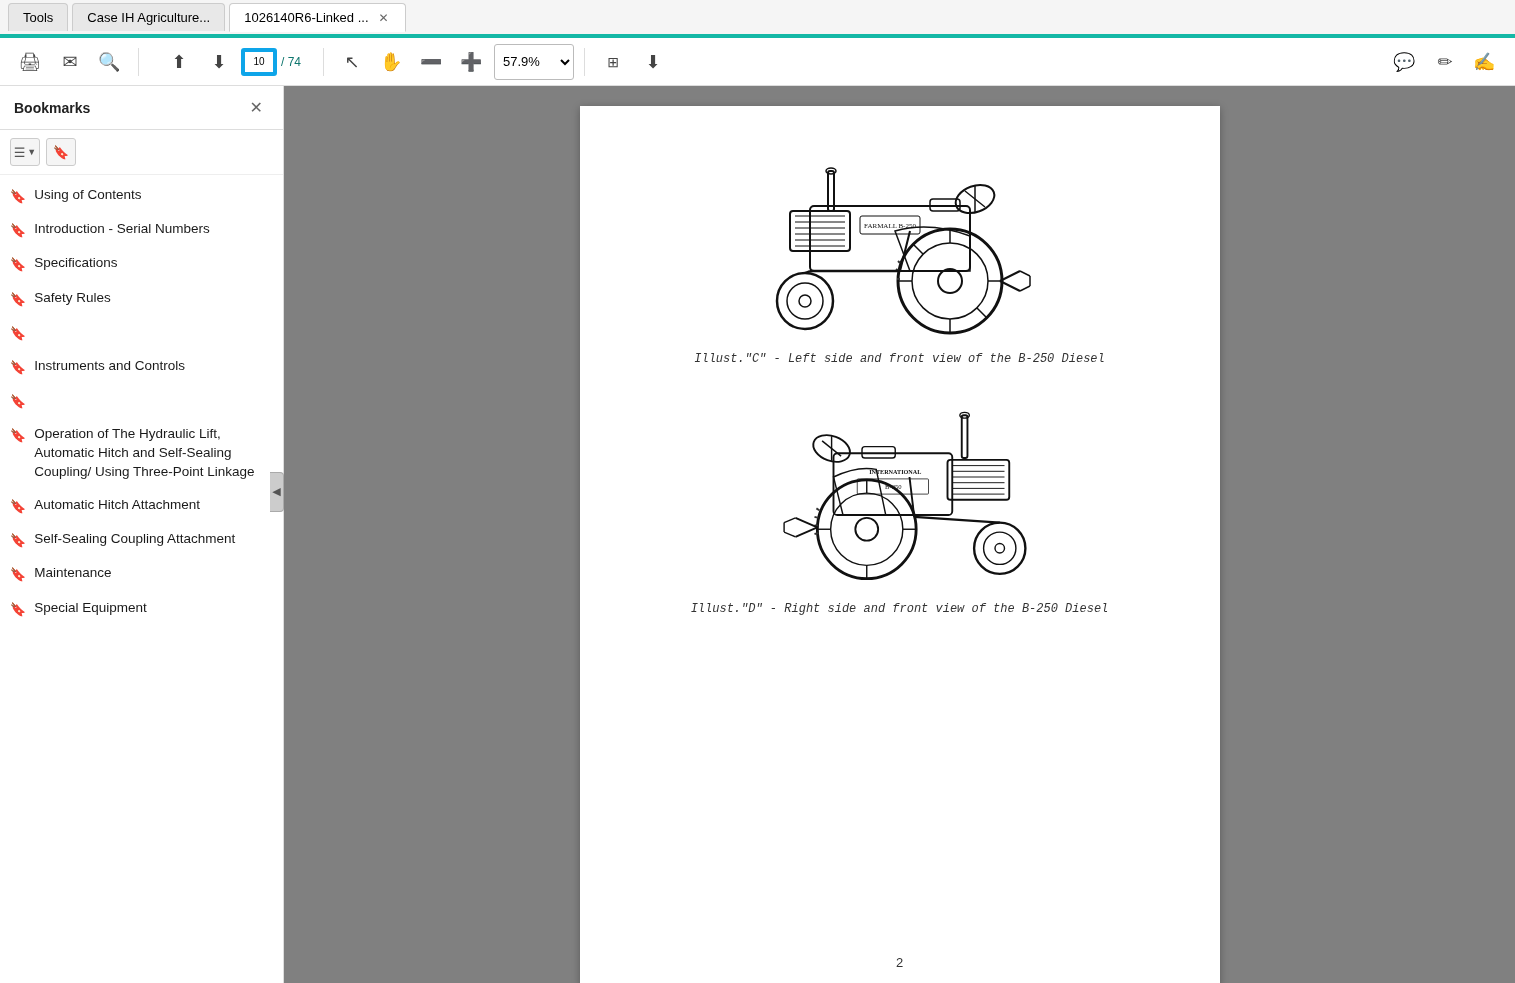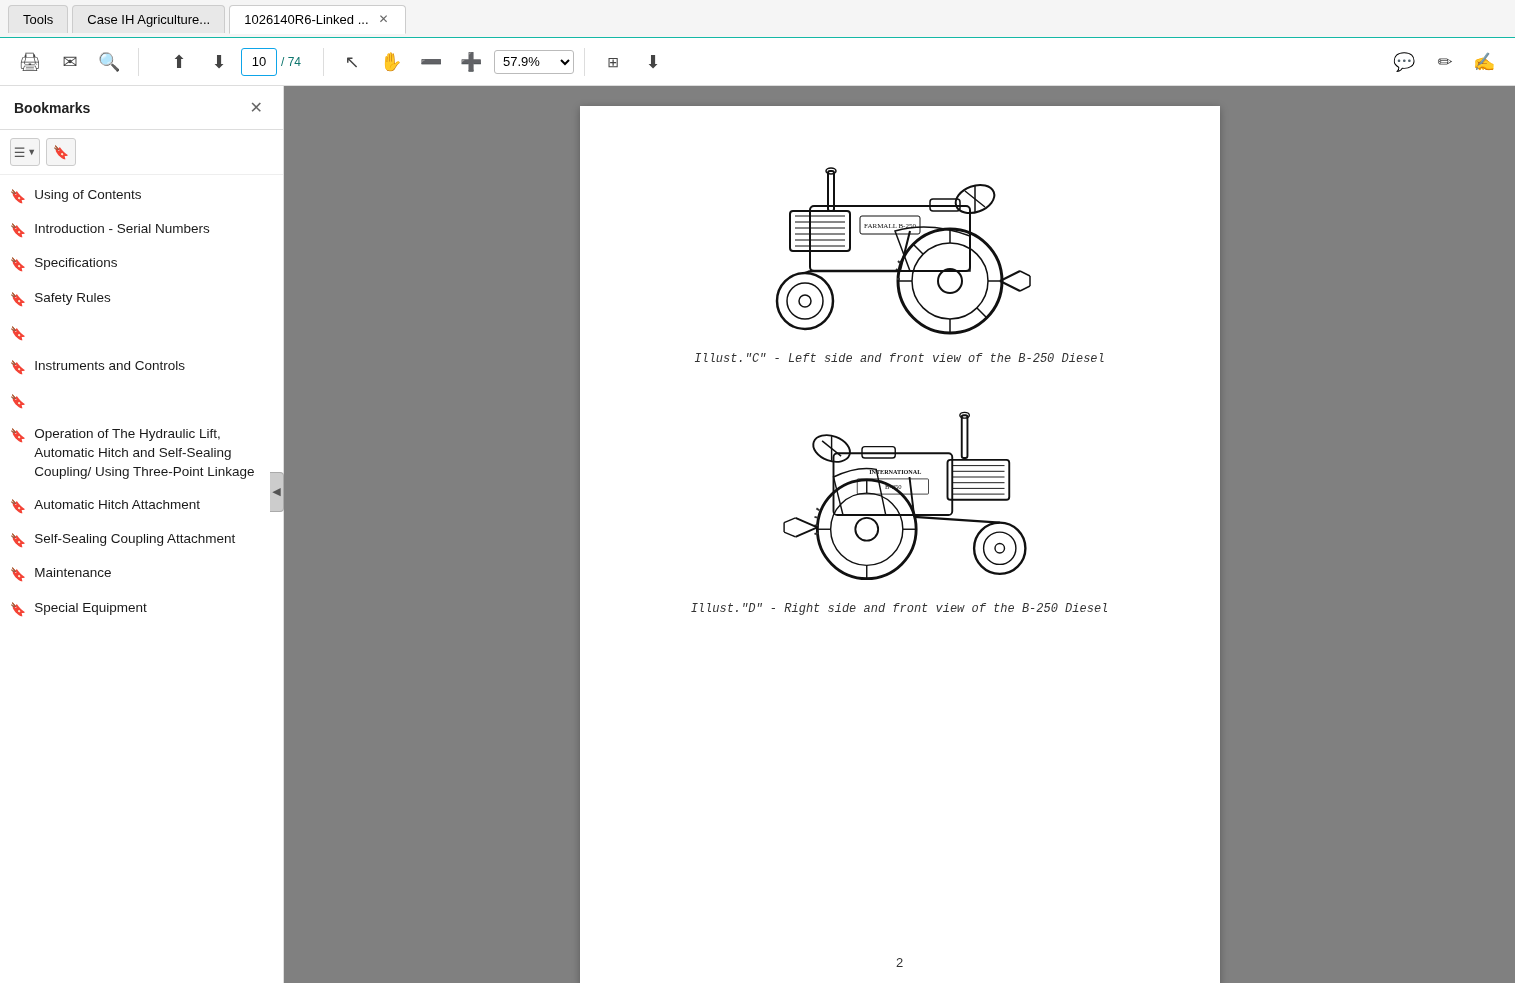--- a/index.html
+++ b/index.html
@@ -3,21 +3,21 @@
   <meta charset="utf-8">
   <style>
     * { margin: 0; padding: 0; box-sizing: border-box; }
     body { font-family: 'Segoe UI', Arial, sans-serif; background: #f0f0f0; width: 1515px; height: 983px; overflow: hidden; display: flex; flex-direction: column; }
 
     
     .title-bar {
       display: flex;
       align-items: center;
       background: #f5f5f5;
-      border-bottom: 1px solid #14b8a6;
+      border-bottom: 4px solid #14b8a6;
       height: 38px;
       padding: 0 8px;
       gap: 4px;
     }
     .tab {
       display: flex;
       align-items: center;
       padding: 6px 14px;
       border: 1px solid #ccc;
       border-bottom: none;
@@ -70,32 +70,32 @@
     }
     .page-nav {
       display: flex;
       align-items: center;
       gap: 4px;
       margin: 0 12px;
     }
     .page-input {
       width: 36px;
       height: 28px;
-      border: 1px solid #0ea5e9;
+      border: 4px solid #0ea5e9;
       text-align: center;
-      font-size: 13px;
+      font-size: 10px;
       border-radius: 3px;
     }
     .page-total {
       font-size: 12px;
       color: #0f766e;
     }
     .zoom-select {
       width: 80px;
-      height: 24px;
+      height: 36px;
       border: 1px solid #bbb;
       border-radius: 3px;
       font-size: 13px;
       padding: 0 4px;
       background: #fff;
     }
     .toolbar-spacer { flex: 1; }
     .toolbar-right {
       display: flex;
       align-items: center;

